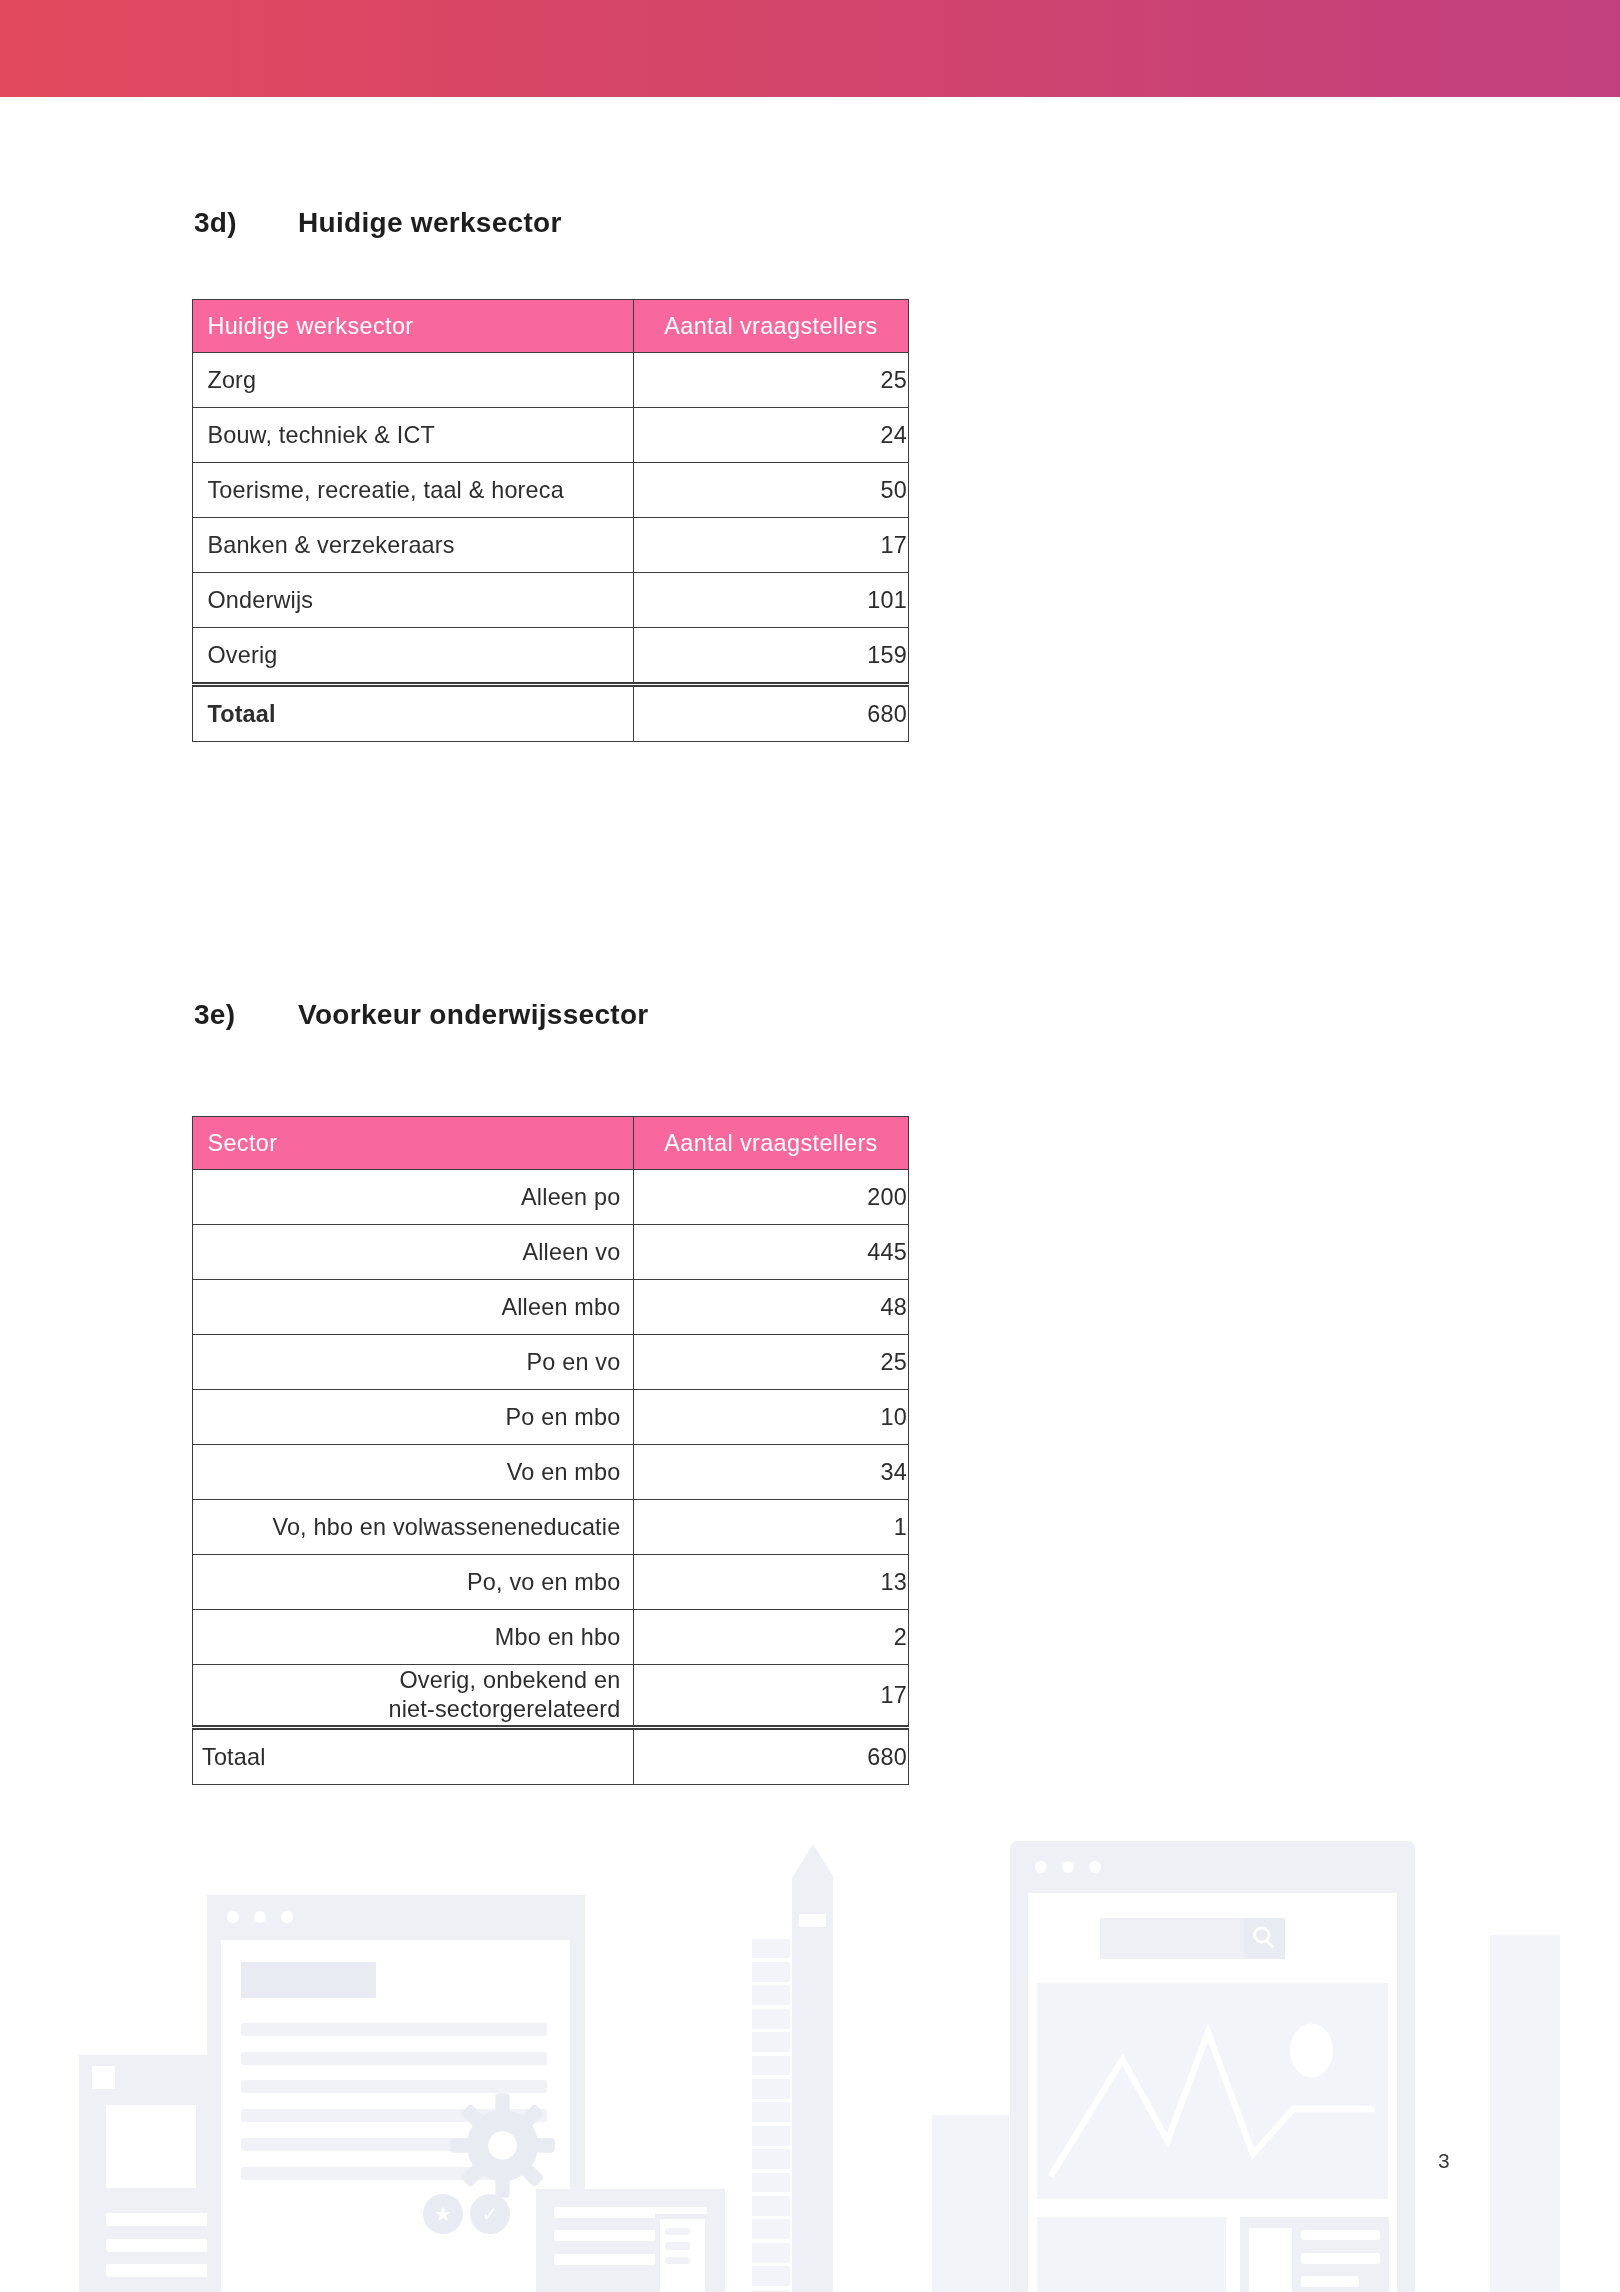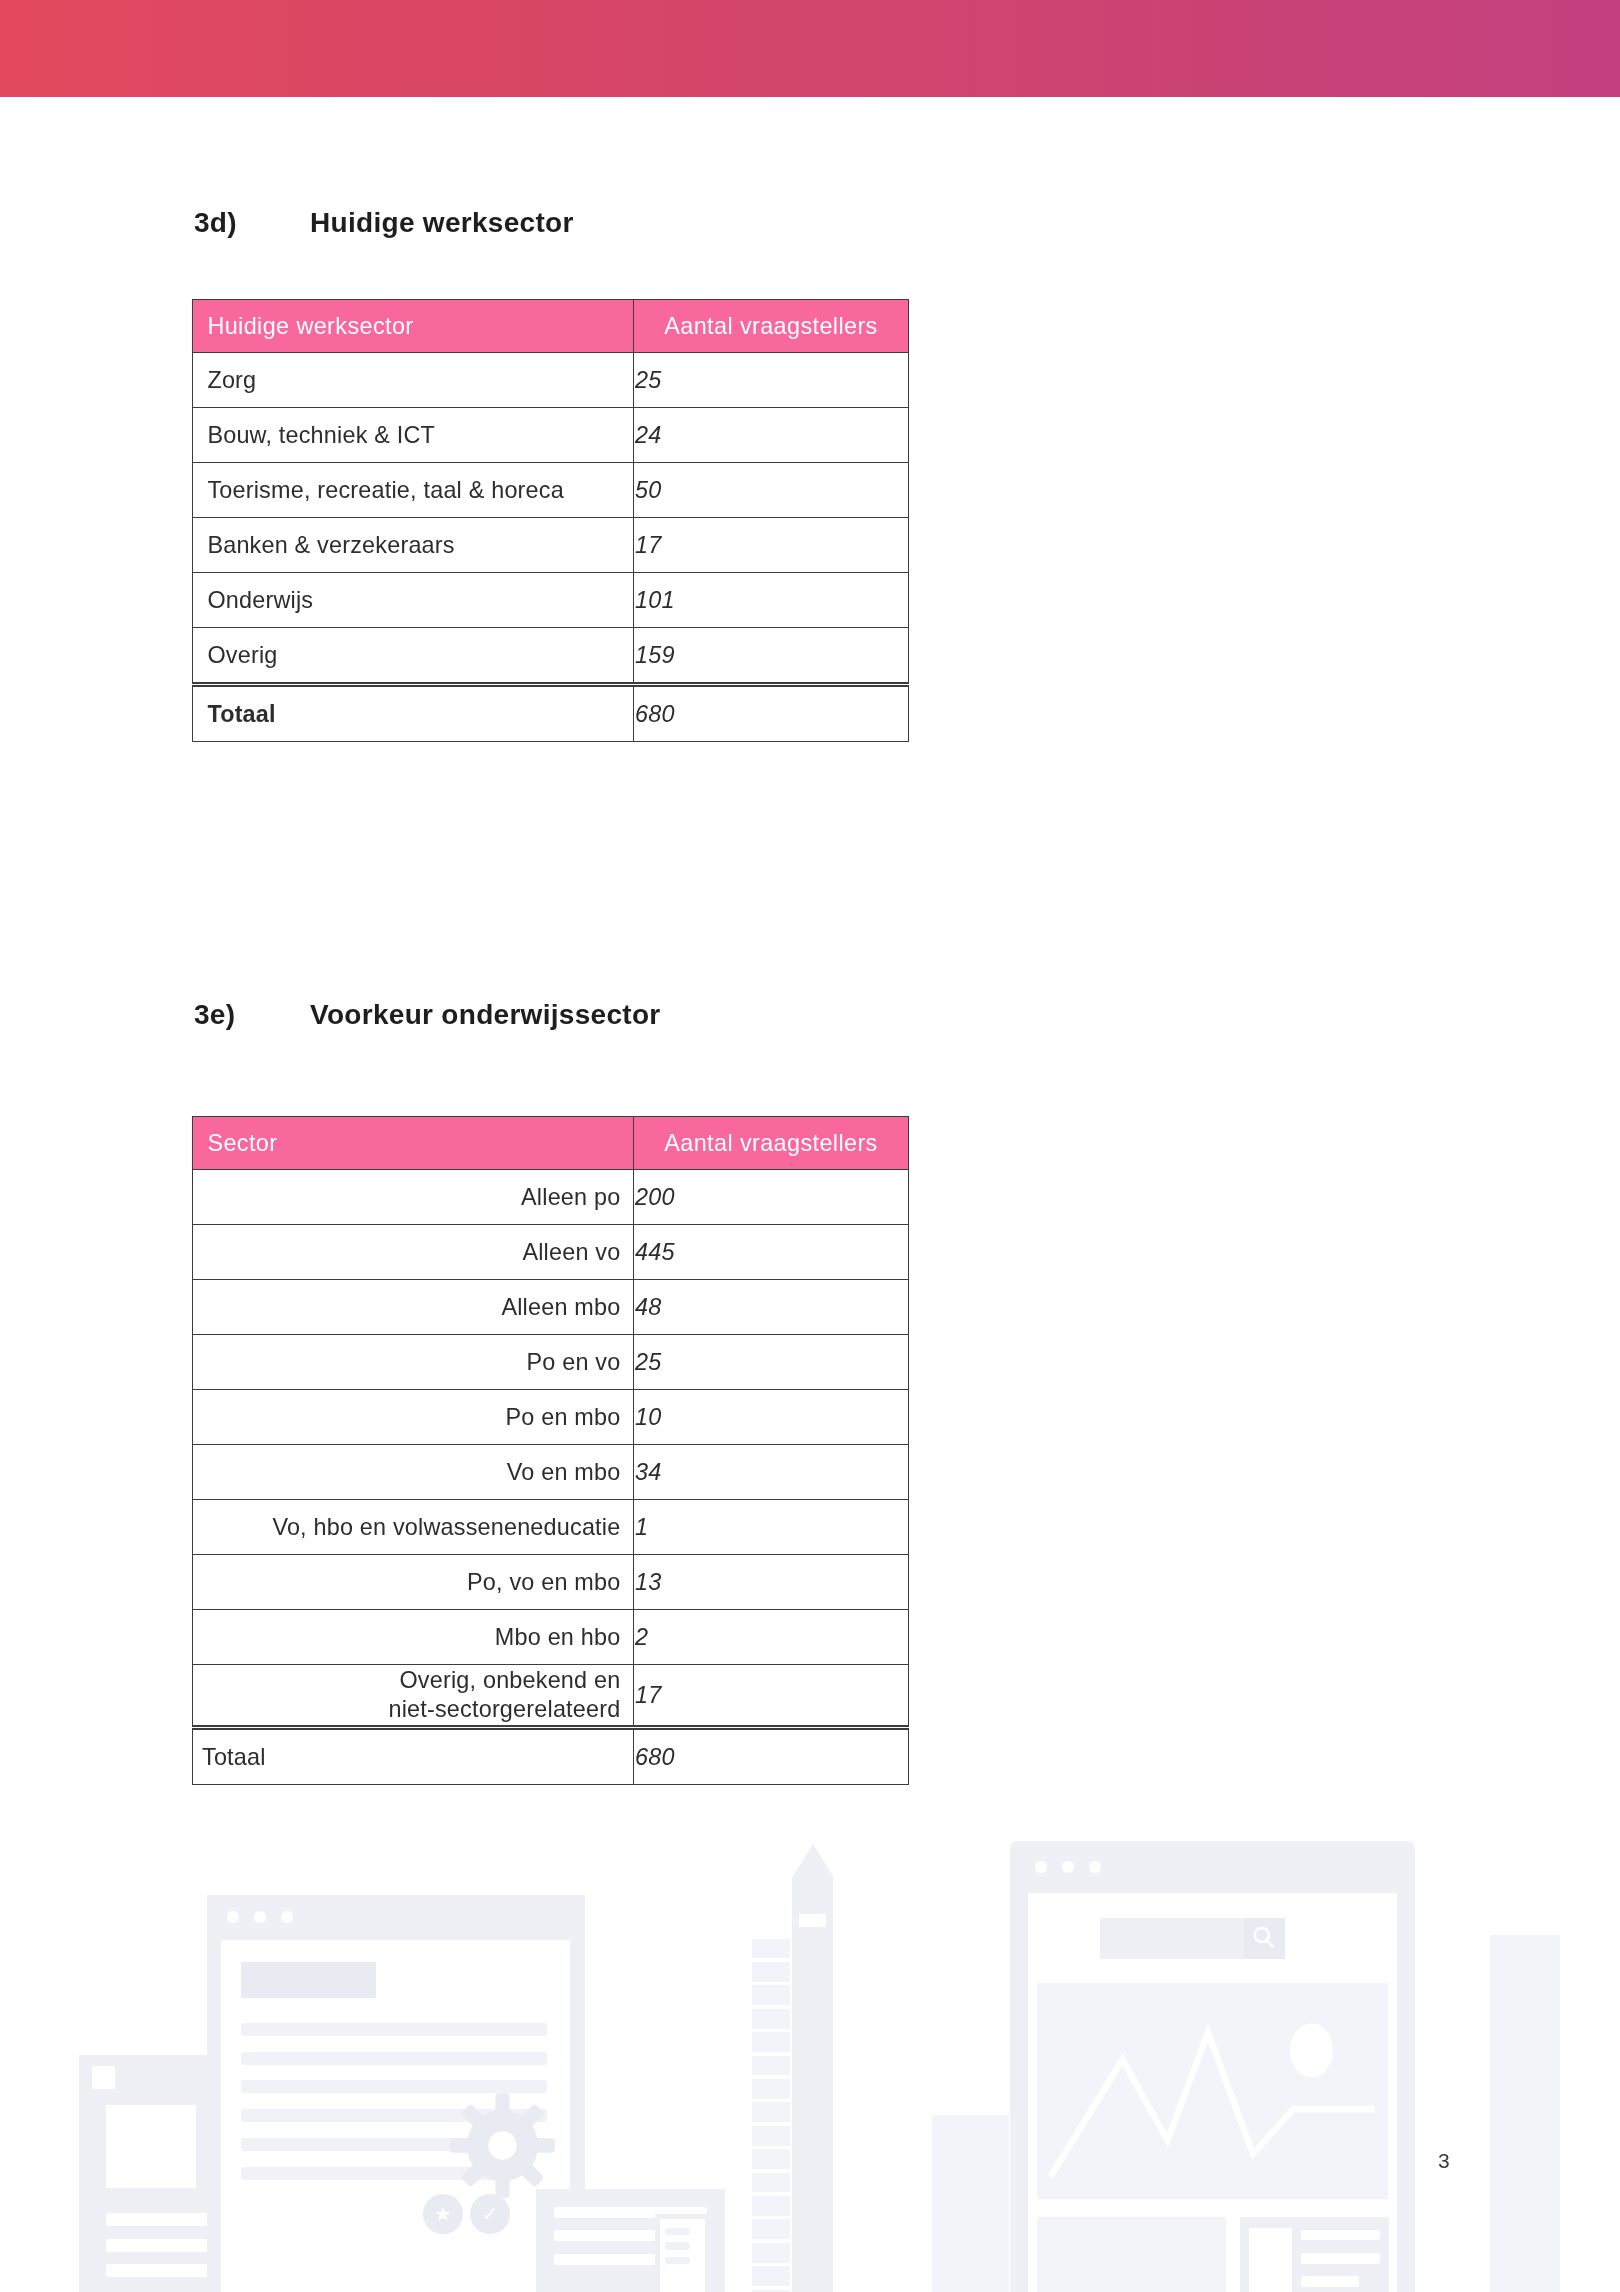--- a/index.html
+++ b/index.html
@@ -9,21 +9,21 @@
     font-family:"Liberation Sans", sans-serif;color:#2a2a2a;
   }
   
   .header-bar{
     position:absolute;left:0;top:0;width:1620px;height:97px;
     background:linear-gradient(90deg,#E2495E 0%,#D44569 45%,#C2407F 100%);
   }
   
   .section-heading{
     position:absolute;left:194px;display:flex;align-items:baseline;
-    font-size:28px;font-weight:700;color:#1e1e1e;letter-spacing:0.3px;gap:12px;
+    font-size:28px;font-weight:700;color:#1e1e1e;letter-spacing:0.3px;
   }
   .section-heading .num{width:104px;flex:0 0 104px;}
   #heading-d{top:207px;}
   #heading-e{top:999px;}
   
   table.data{
     position:absolute;left:192px;width:716px;border-collapse:collapse;table-layout:fixed;
   }
   #table-d{top:299px;}
   #table-e{top:1116px;}
@@ -33,21 +33,21 @@
     background:#F8689C;color:#ffffff;font-weight:400;font-size:23.4px;
     height:50px;border:1.8px solid #3c3c3c;letter-spacing:0.4px;
   }
   table.data th.label{text-align:left;padding-left:14.4px;}
   table.data th.value{text-align:center;}
   table.data td{
     border:1.8px solid #3c3c3c;font-size:23.4px;color:#2d2d2d;height:52px;
     letter-spacing:0.2px;background:#ffffff;
   }
   table.data td.label{text-align:left;padding-left:14.4px;padding-right:4px;}
-  table.data td.value{text-align:left;font-style:italic;}
+  table.data td.value{text-align:right;}
   #table-e td.label{text-align:right;padding-right:12.6px;padding-left:9px;white-space:pre-line;line-height:29px;}
   tr.total td{border-top:5.4px double #3c3c3c;margin-top:46px;}
   #table-d tr.total td.label{font-weight:700;}
   #table-e tr.total td.label{text-align:left;}
   
   .page-number{position:absolute;left:1438px;top:2149px;font-size:21px;color:#3a3a3a;}
   
   .bg{position:absolute;inset:0;pointer-events:none;}
   .shape{position:absolute;background:#EEF0F6;}
   .shape .white{position:absolute;background:#ffffff;}

